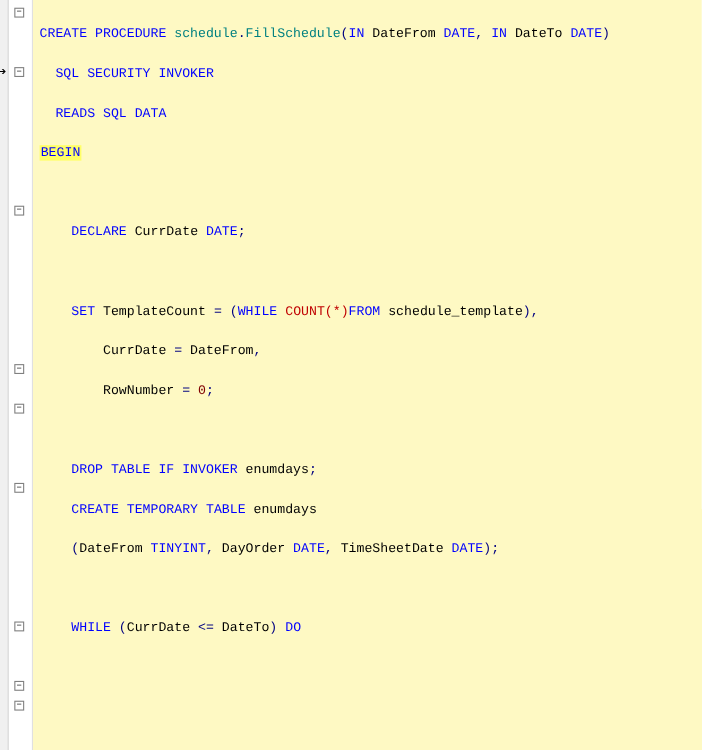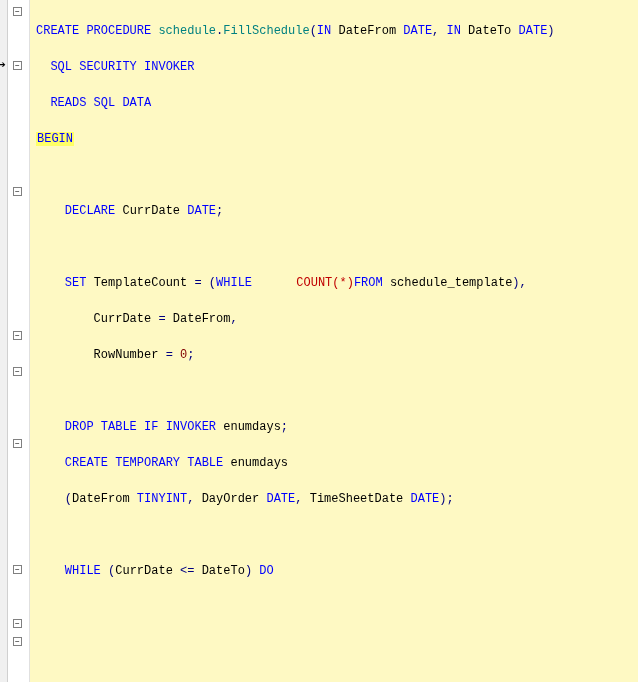--- a/index.html
+++ b/index.html
@@ -53,21 +53,21 @@
   .code-area {
     flex: 1;
     padding: 4px 0 4px 6px;
     line-height: 18px;
     white-space: pre;
     background: #fef9c3;
   }
   .line { height: 18px; }
   .kw-blue { color: #0000ff; }
   .kw-teal { color: #008080; }
-  .kw-red { color: #c00000; margin-left: 37px; }
+  .kw-red { color: #c00000; }
   .ident { color: #000000; }
   .punct { color: #000080; }
   .num { color: #800000; }
   .hl-begin {
     background: #ffff66;
     color: #0000ff;
     padding: 0 1px;
   }
 </style>
 </head>

